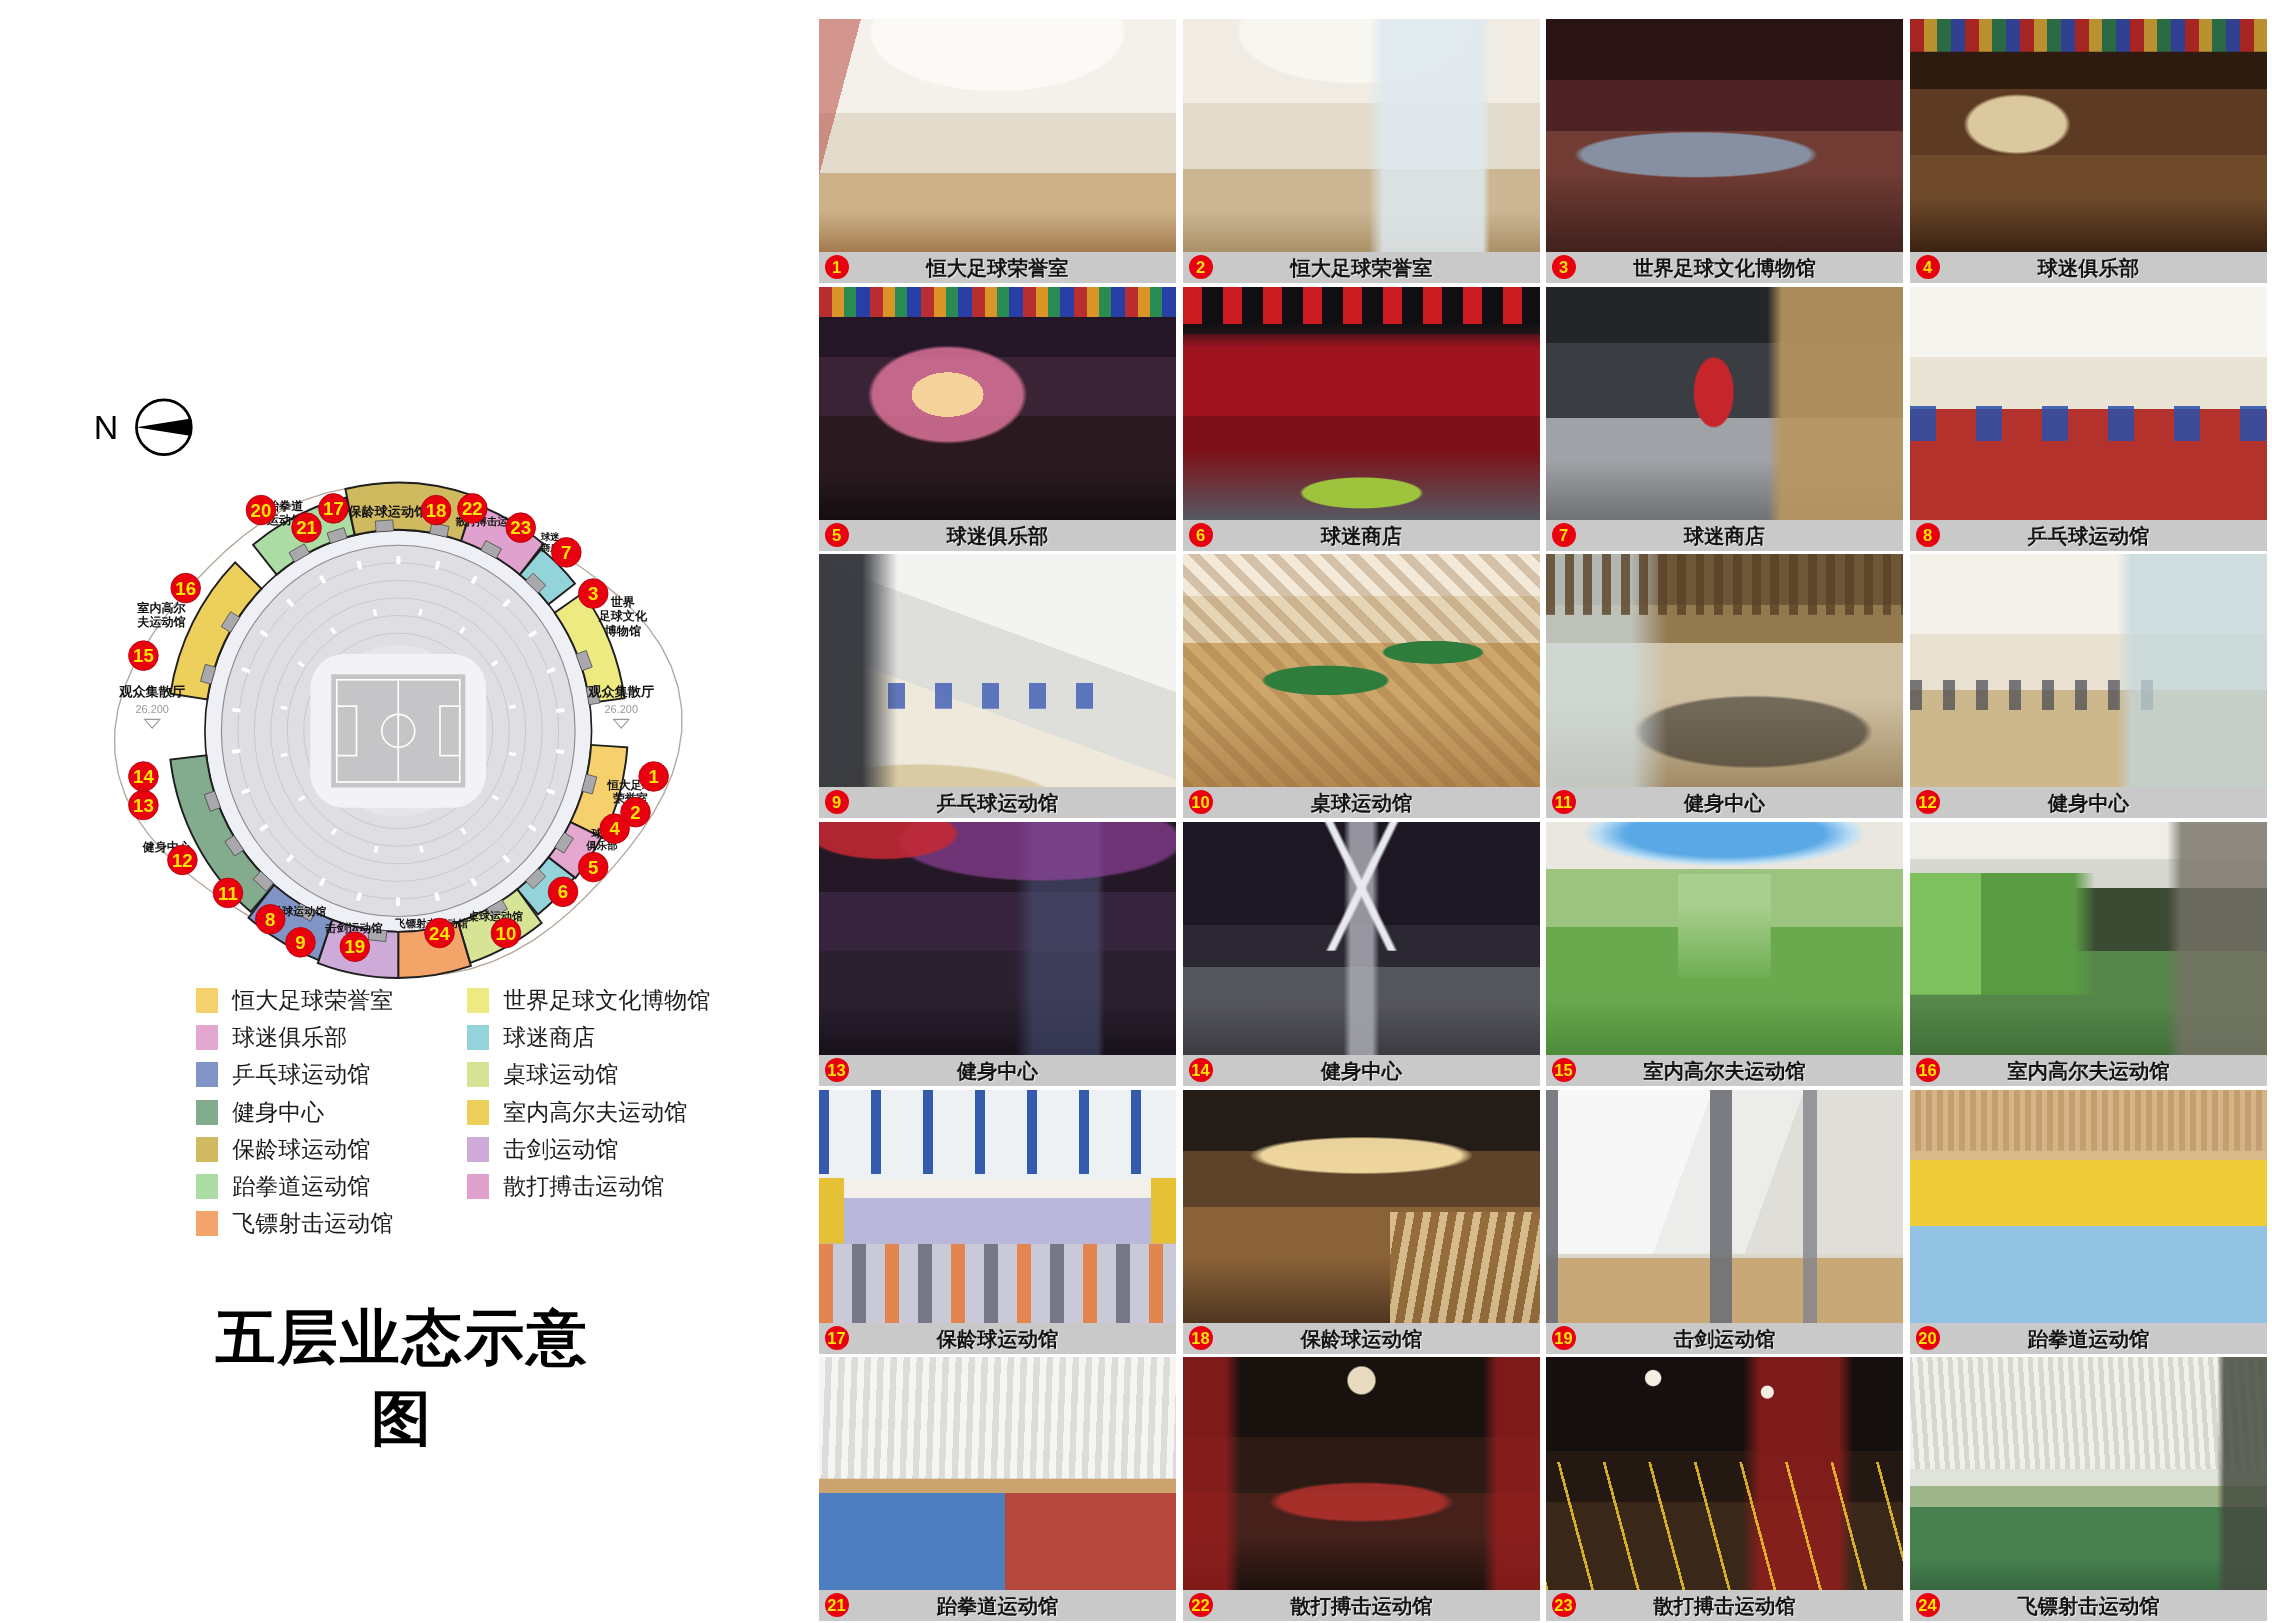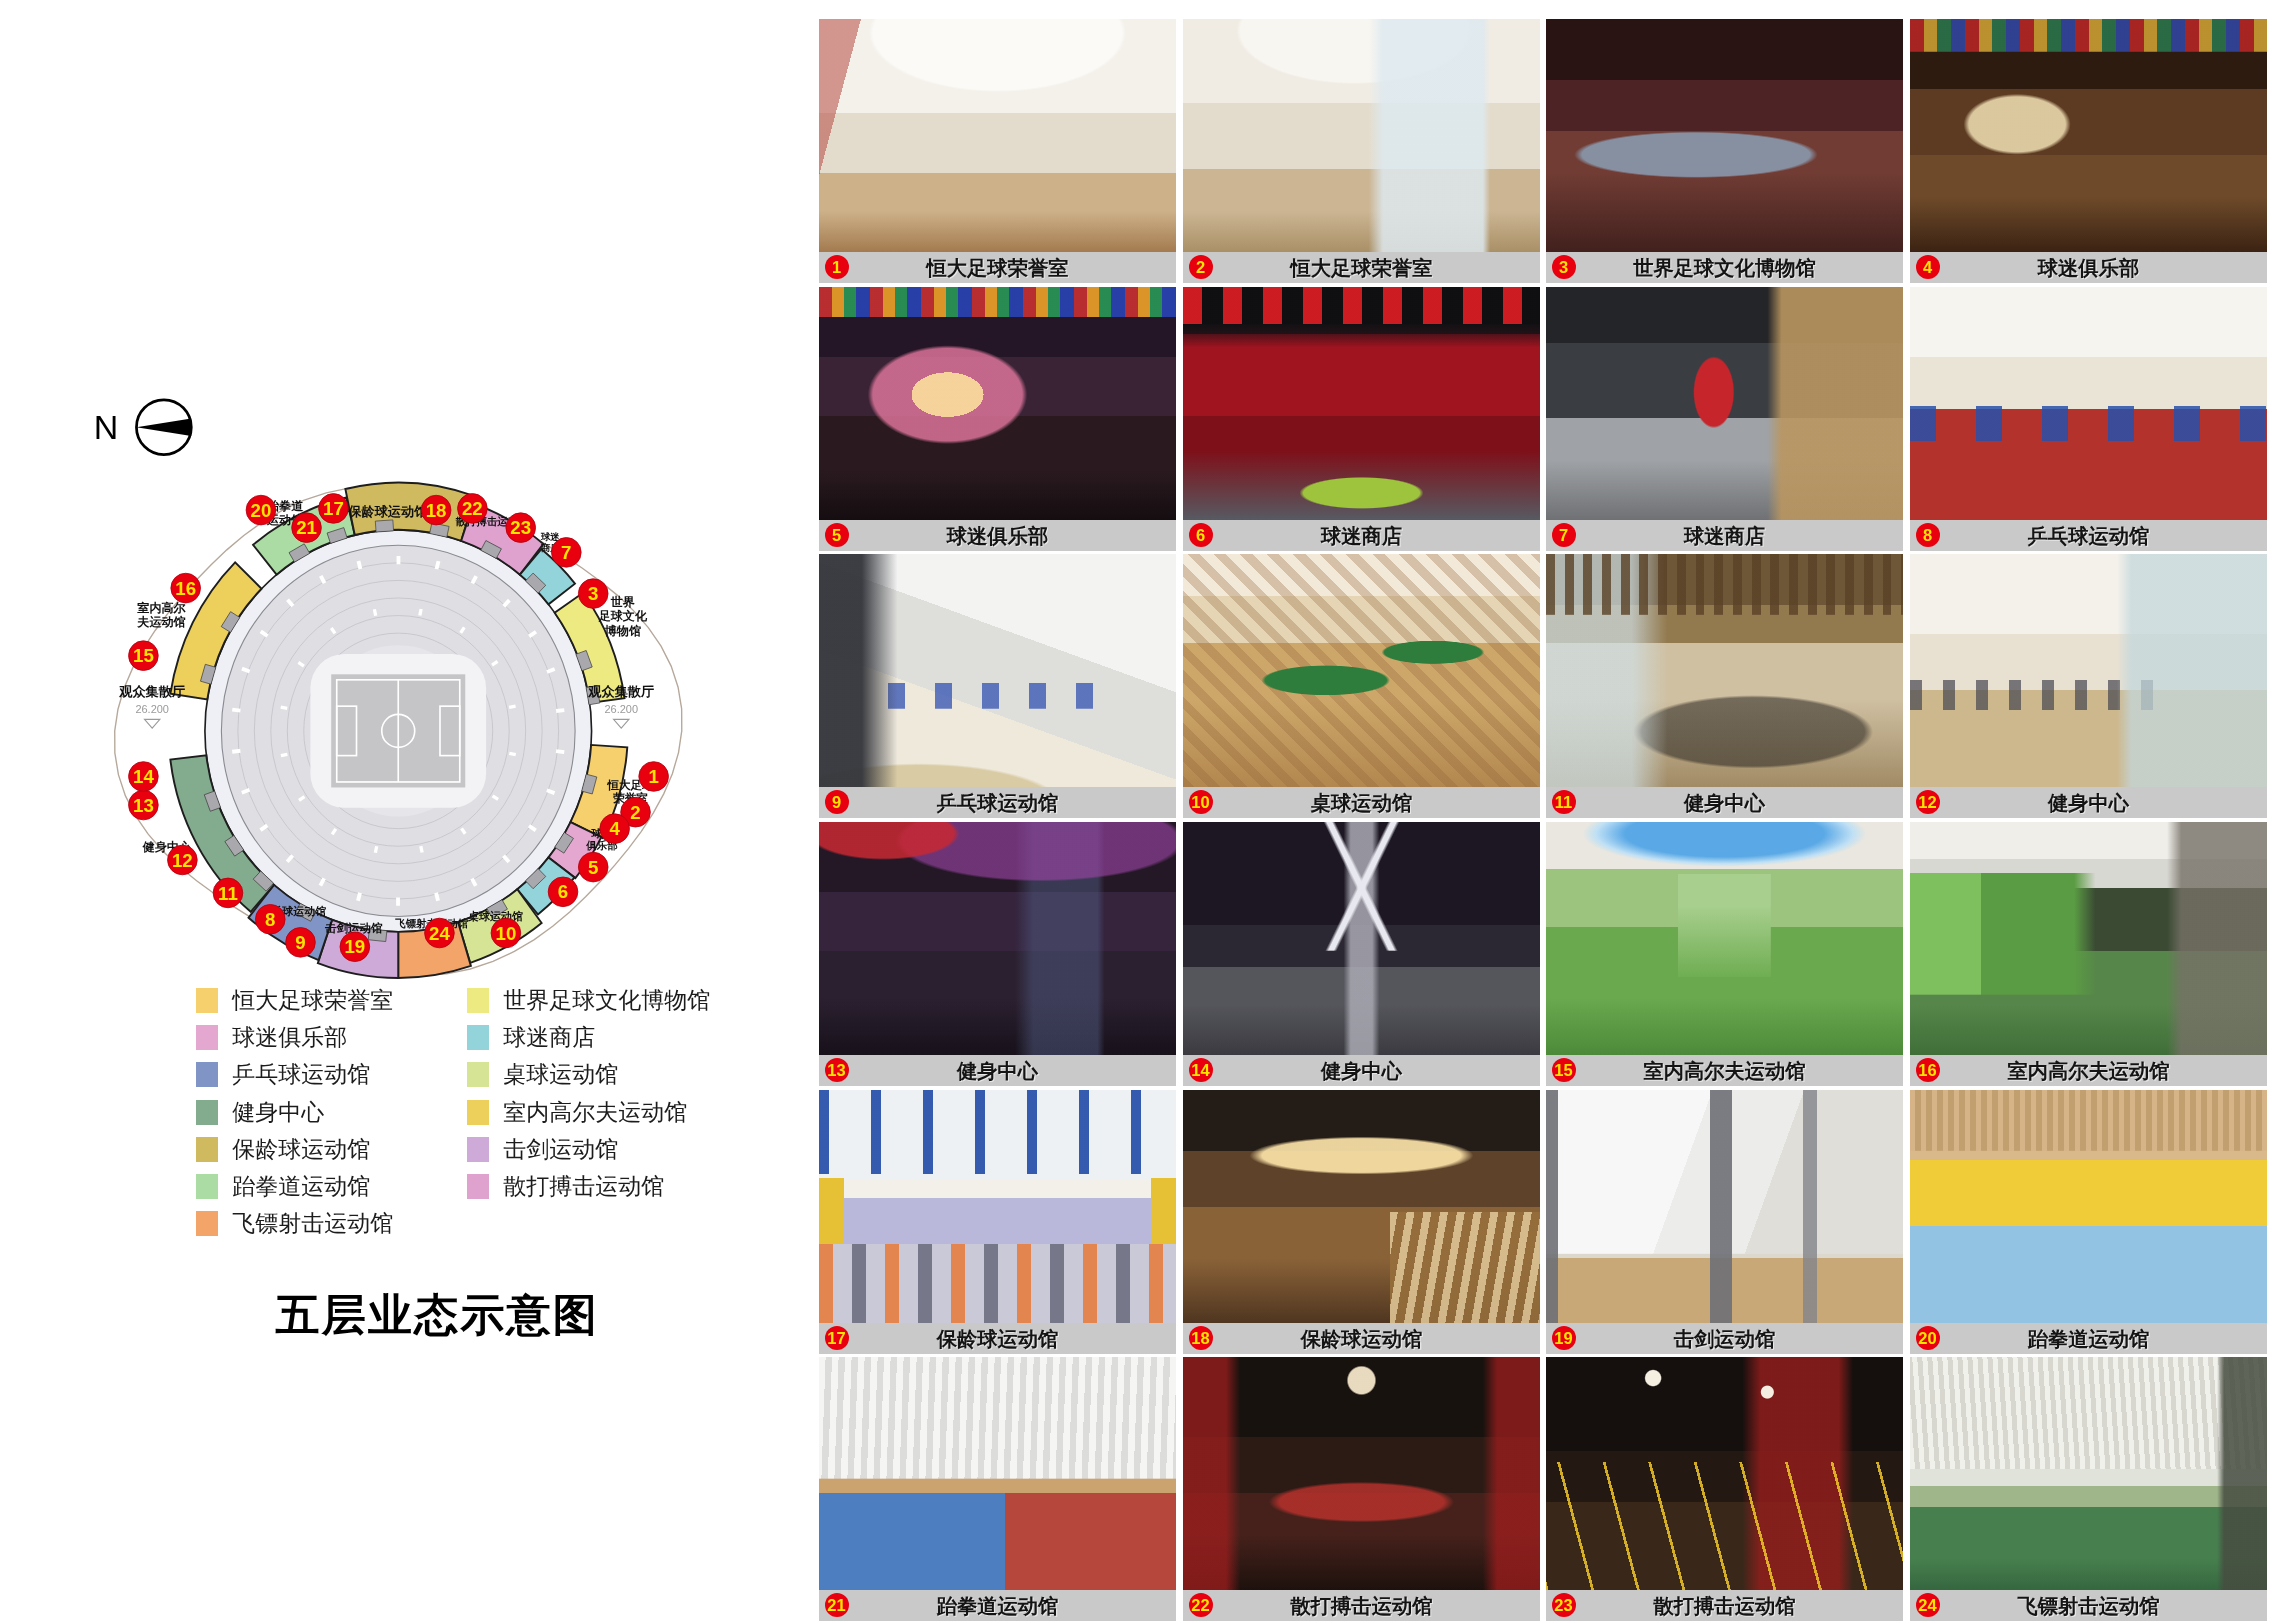--- a/index.html
+++ b/index.html
@@ -2,22 +2,22 @@
 <html style="font-size:8.8px"><head>
 <meta charset="utf-8">
 <style>
   html,body{margin:0;padding:0;background:#fff;}
   #canvas{position:relative;width:2273px;height:1623px;background:#fff;overflow:hidden;
           font-family:"Liberation Sans","DejaVu Sans",sans-serif;}
 
   
   #compass{position:absolute;left:88px;top:391px;width:132px;height:74px;}
   #plan-svg{position:absolute;left:104px;top:470px;width:583px;height:541px;}
-  #plan-title{position:absolute;left:181px;top:1286px;width:418px;text-align:right;
-              font-size:44px;font-weight:bold;color:#000;letter-spacing:2.2px;margin:0;}
+  #plan-title{position:absolute;left:181px;top:1286px;width:418px;text-align:center;
+              font-size:60px;font-weight:bold;color:#000;letter-spacing:2.2px;margin:12px;}
 
   #legend{position:absolute;left:0;top:987px;}
   .legend-col{position:absolute;top:0;}
   #legend-left{left:196px;}
   #legend-right{left:467px;}
   .legend-item{position:absolute;left:0;display:flex;align-items:center;height:26px;}
   .legend-swatch{width:22px;height:25px;flex:0 0 22px;}
   .legend-label{margin-left:14.3px;font-size:23px;color:#1c1c1c;white-space:nowrap;font-weight:500;}
 
   

